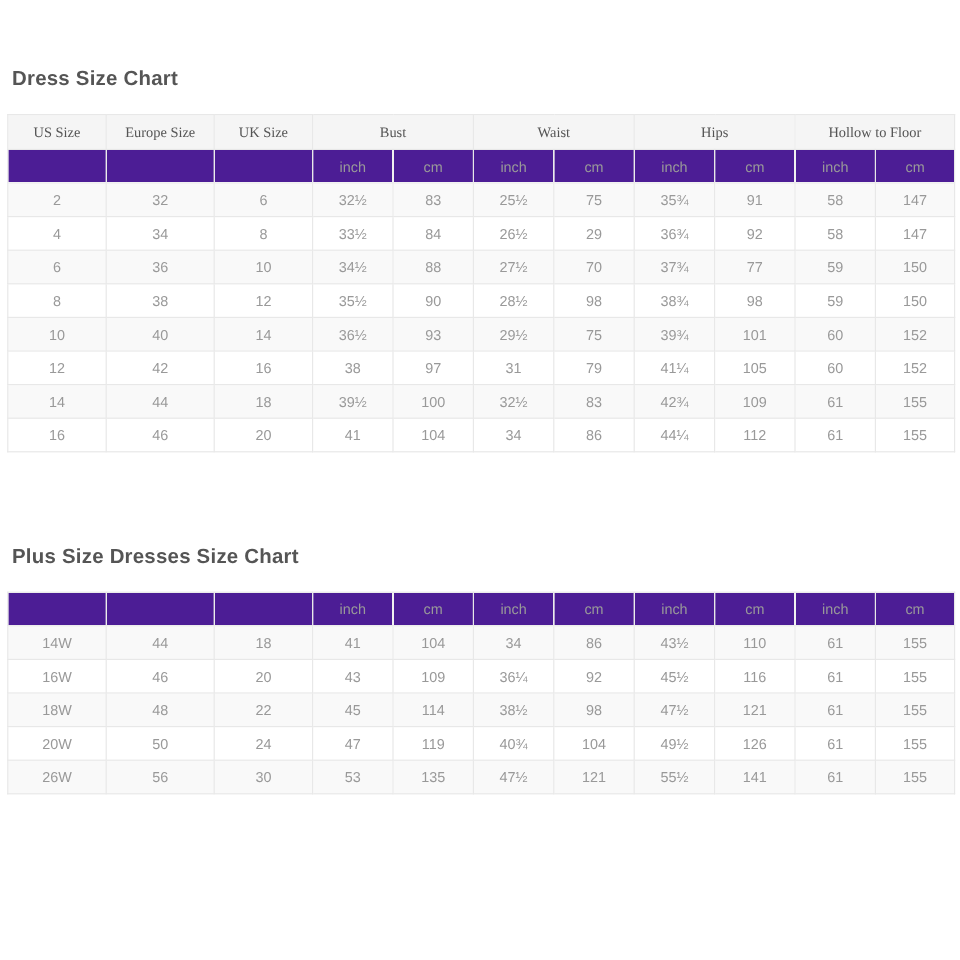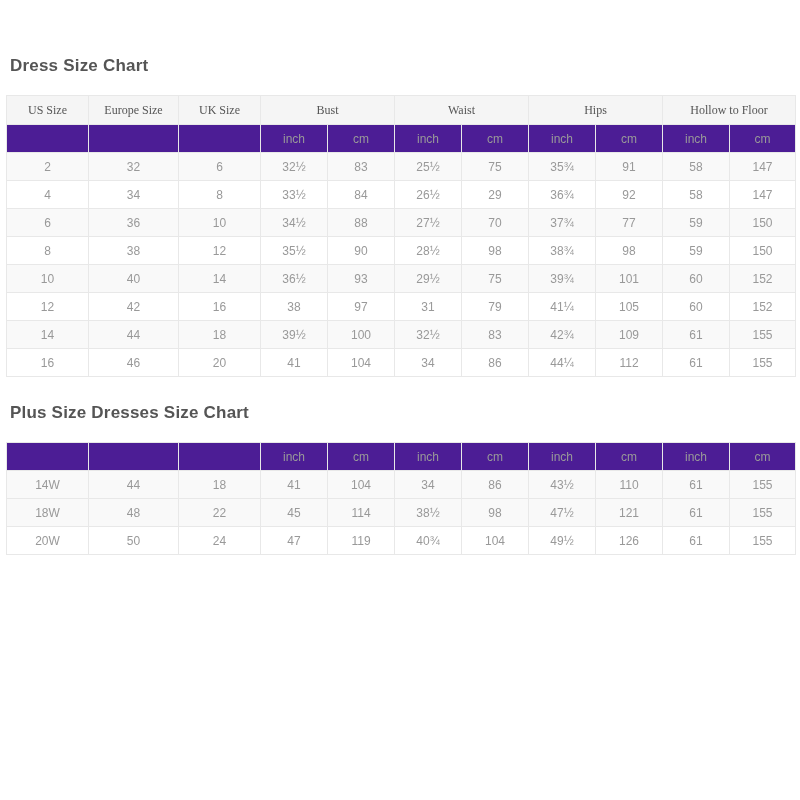--- a/index.html
+++ b/index.html
@@ -17,21 +17,21 @@
     padding: 56px 6px 0 6px;
   }
   .chart-title {
     font-size: 17px;
     font-weight: bold;
     color: #555555;
     margin: 0 0 19px 4px;
     letter-spacing: 0.2px;
   }
   .section-2 .chart-title {
-    margin-top: 26px;
+    margin-top: 77px;
   }
   table.size-table {
     width: 100%;
     border-collapse: collapse;
     table-layout: fixed;
     font-size: 12px;
     color: #999999;
   }
   table.size-table th,
   table.size-table td {
@@ -254,20 +254,33 @@
             <td>18</td>
             <td>41</td>
             <td>104</td>
             <td>34</td>
             <td>86</td>
             <td>43½</td>
             <td>110</td>
             <td>61</td>
             <td>155</td>
           </tr>
+          <tr>
+            <td>16W</td>
+            <td>46</td>
+            <td>20</td>
+            <td>43</td>
+            <td>109</td>
+            <td>36¼</td>
+            <td>92</td>
+            <td>45½</td>
+            <td>116</td>
+            <td>61</td>
+            <td>155</td>
+          </tr>
           <tr class="stripe">
             <td>18W</td>
             <td>48</td>
             <td>22</td>
             <td>45</td>
             <td>114</td>
             <td>38½</td>
             <td>98</td>
             <td>47½</td>
             <td>121</td>
@@ -280,17 +293,30 @@
             <td>24</td>
             <td>47</td>
             <td>119</td>
             <td>40¾</td>
             <td>104</td>
             <td>49½</td>
             <td>126</td>
             <td>61</td>
             <td>155</td>
           </tr>
+          <tr class="stripe">
+            <td>26W</td>
+            <td>56</td>
+            <td>30</td>
+            <td>53</td>
+            <td>135</td>
+            <td>47½</td>
+            <td>121</td>
+            <td>55½</td>
+            <td>141</td>
+            <td>61</td>
+            <td>155</td>
+          </tr>
         </tbody>
     </table>
   </section>
 
 </div>
 
 </body></html>

